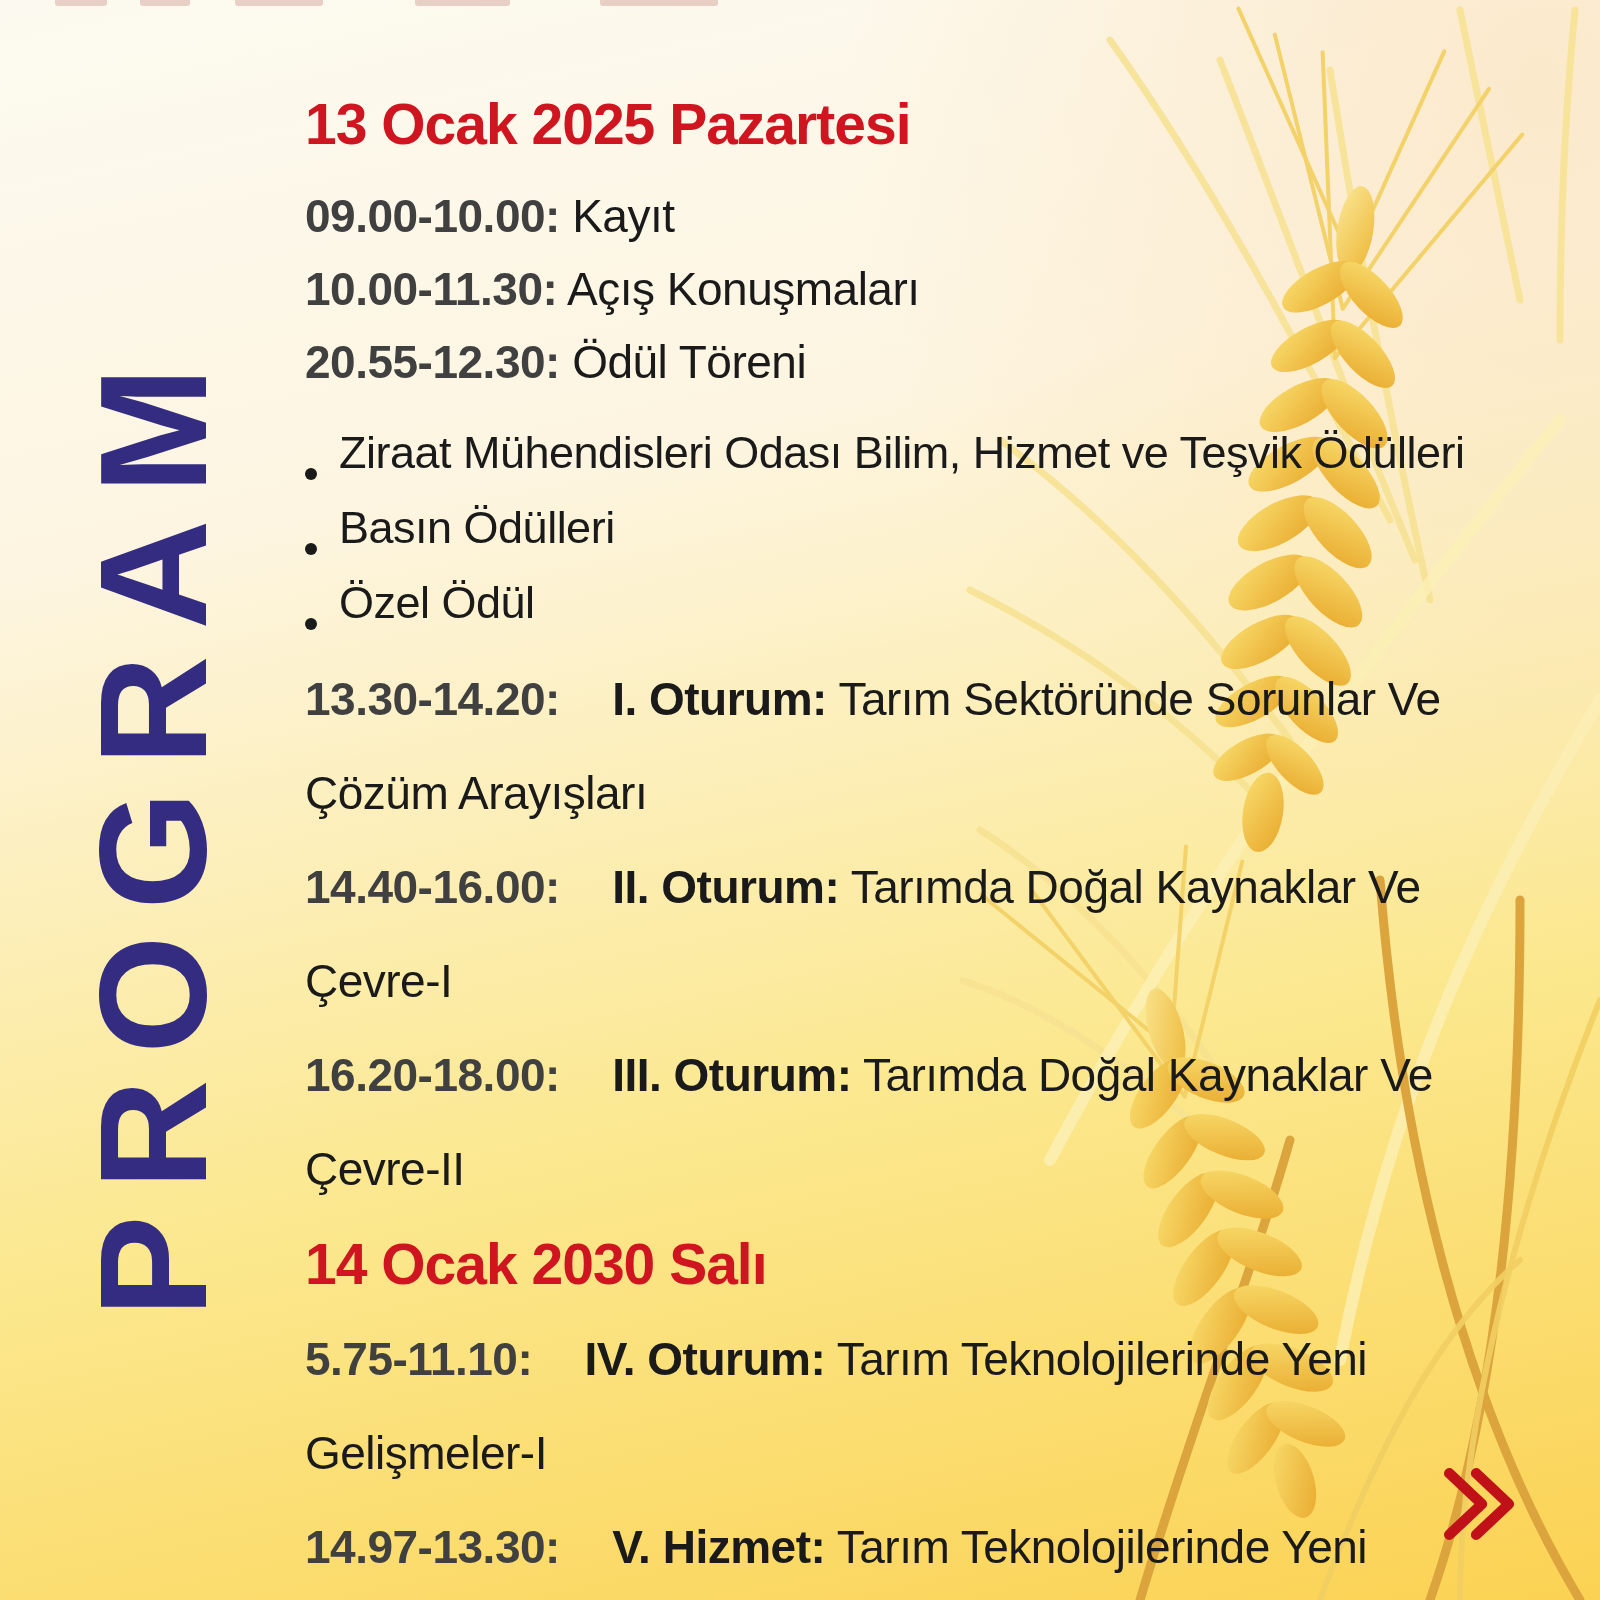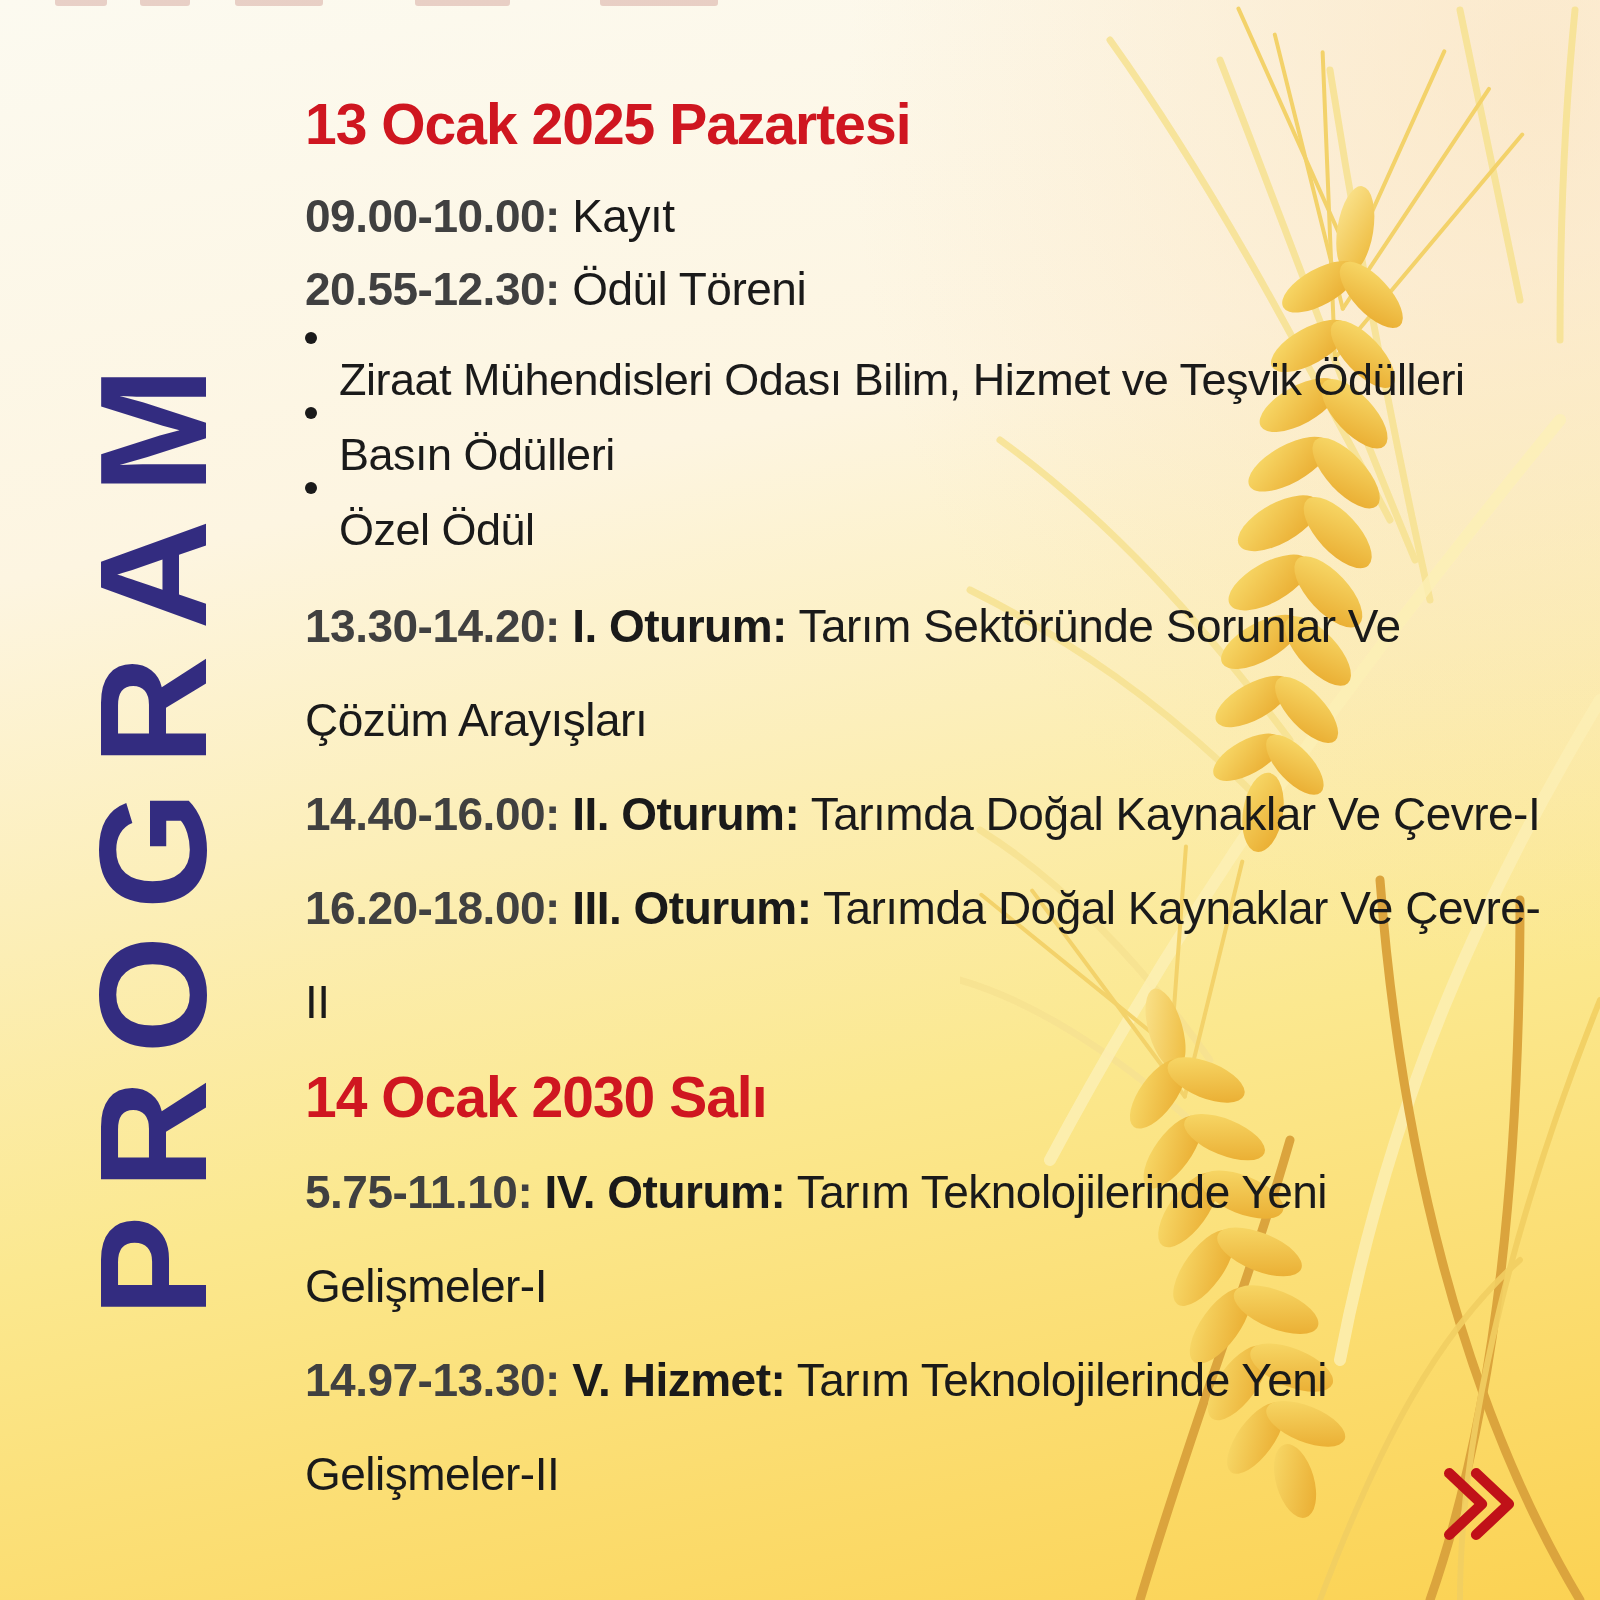--- a/index.html
+++ b/index.html
@@ -34,24 +34,24 @@
 
   .content{position:absolute;left:305px;top:92px;width:1245px;color:#1a1a1a;}
   .day-heading{
     color:#cf1620;font-size:57px;font-weight:bold;letter-spacing:-1px;
     line-height:64px;margin:0 0 24px 0;
   }
   .day-heading.second{margin:16px 0 16px 0;}
   .row{font-size:46px;line-height:73px;letter-spacing:-0.5px;}
   .session-row{font-size:46px;line-height:94px;letter-spacing:-0.5px;}
   .time{color:#404040;font-weight:bold;}
-  .oturum{font-weight:bold;}
+  .oturum{font-weight:bold;margin-left:40px;}
   .rows-tight{margin-bottom:16px;}
   .bullets{margin:0 0 12px 0;}
-  .bullet{display:flex;align-items:flex-start;font-size:45px;line-height:75px;letter-spacing:-0.5px;}
+  .bullet{display:flex;align-items:flex-end;font-size:45px;line-height:75px;letter-spacing:-0.5px;}
   .dot{width:12px;height:12px;border-radius:50%;background:#1a1a1a;flex:0 0 12px;margin-right:22px;position:relative;top:-10px;}
 
   .next-icon{position:absolute;right:72px;bottom:48px;width:96px;height:96px;cursor:pointer;}
 </style>
 </head>
 <body>
 
 <div class="bg"></div>
 <div class="bg-warm"></div>
 
@@ -167,20 +167,24 @@
 <div class="content">
 
   <div class="day-heading">13 Ocak 2025 Pazartesi</div>
 
   <div class="rows-tight">
     <div class="row">
       <span class="time">09.00-10.00:</span>
       <span>Kayıt</span>
     </div>
     <div class="row">
+      <span class="time">10.00-11.30:</span>
+      <span>Açış Konuşmaları</span>
+    </div>
+    <div class="row">
       <span class="time">20.55-12.30:</span>
       <span>Ödül Töreni</span>
     </div>
   </div>
 
   <div class="bullets">
     <div class="bullet">
       <span class="dot"></span>
       <span>Ziraat Mühendisleri Odası Bilim, Hizmet ve Teşvik Ödülleri</span>
     </div>

